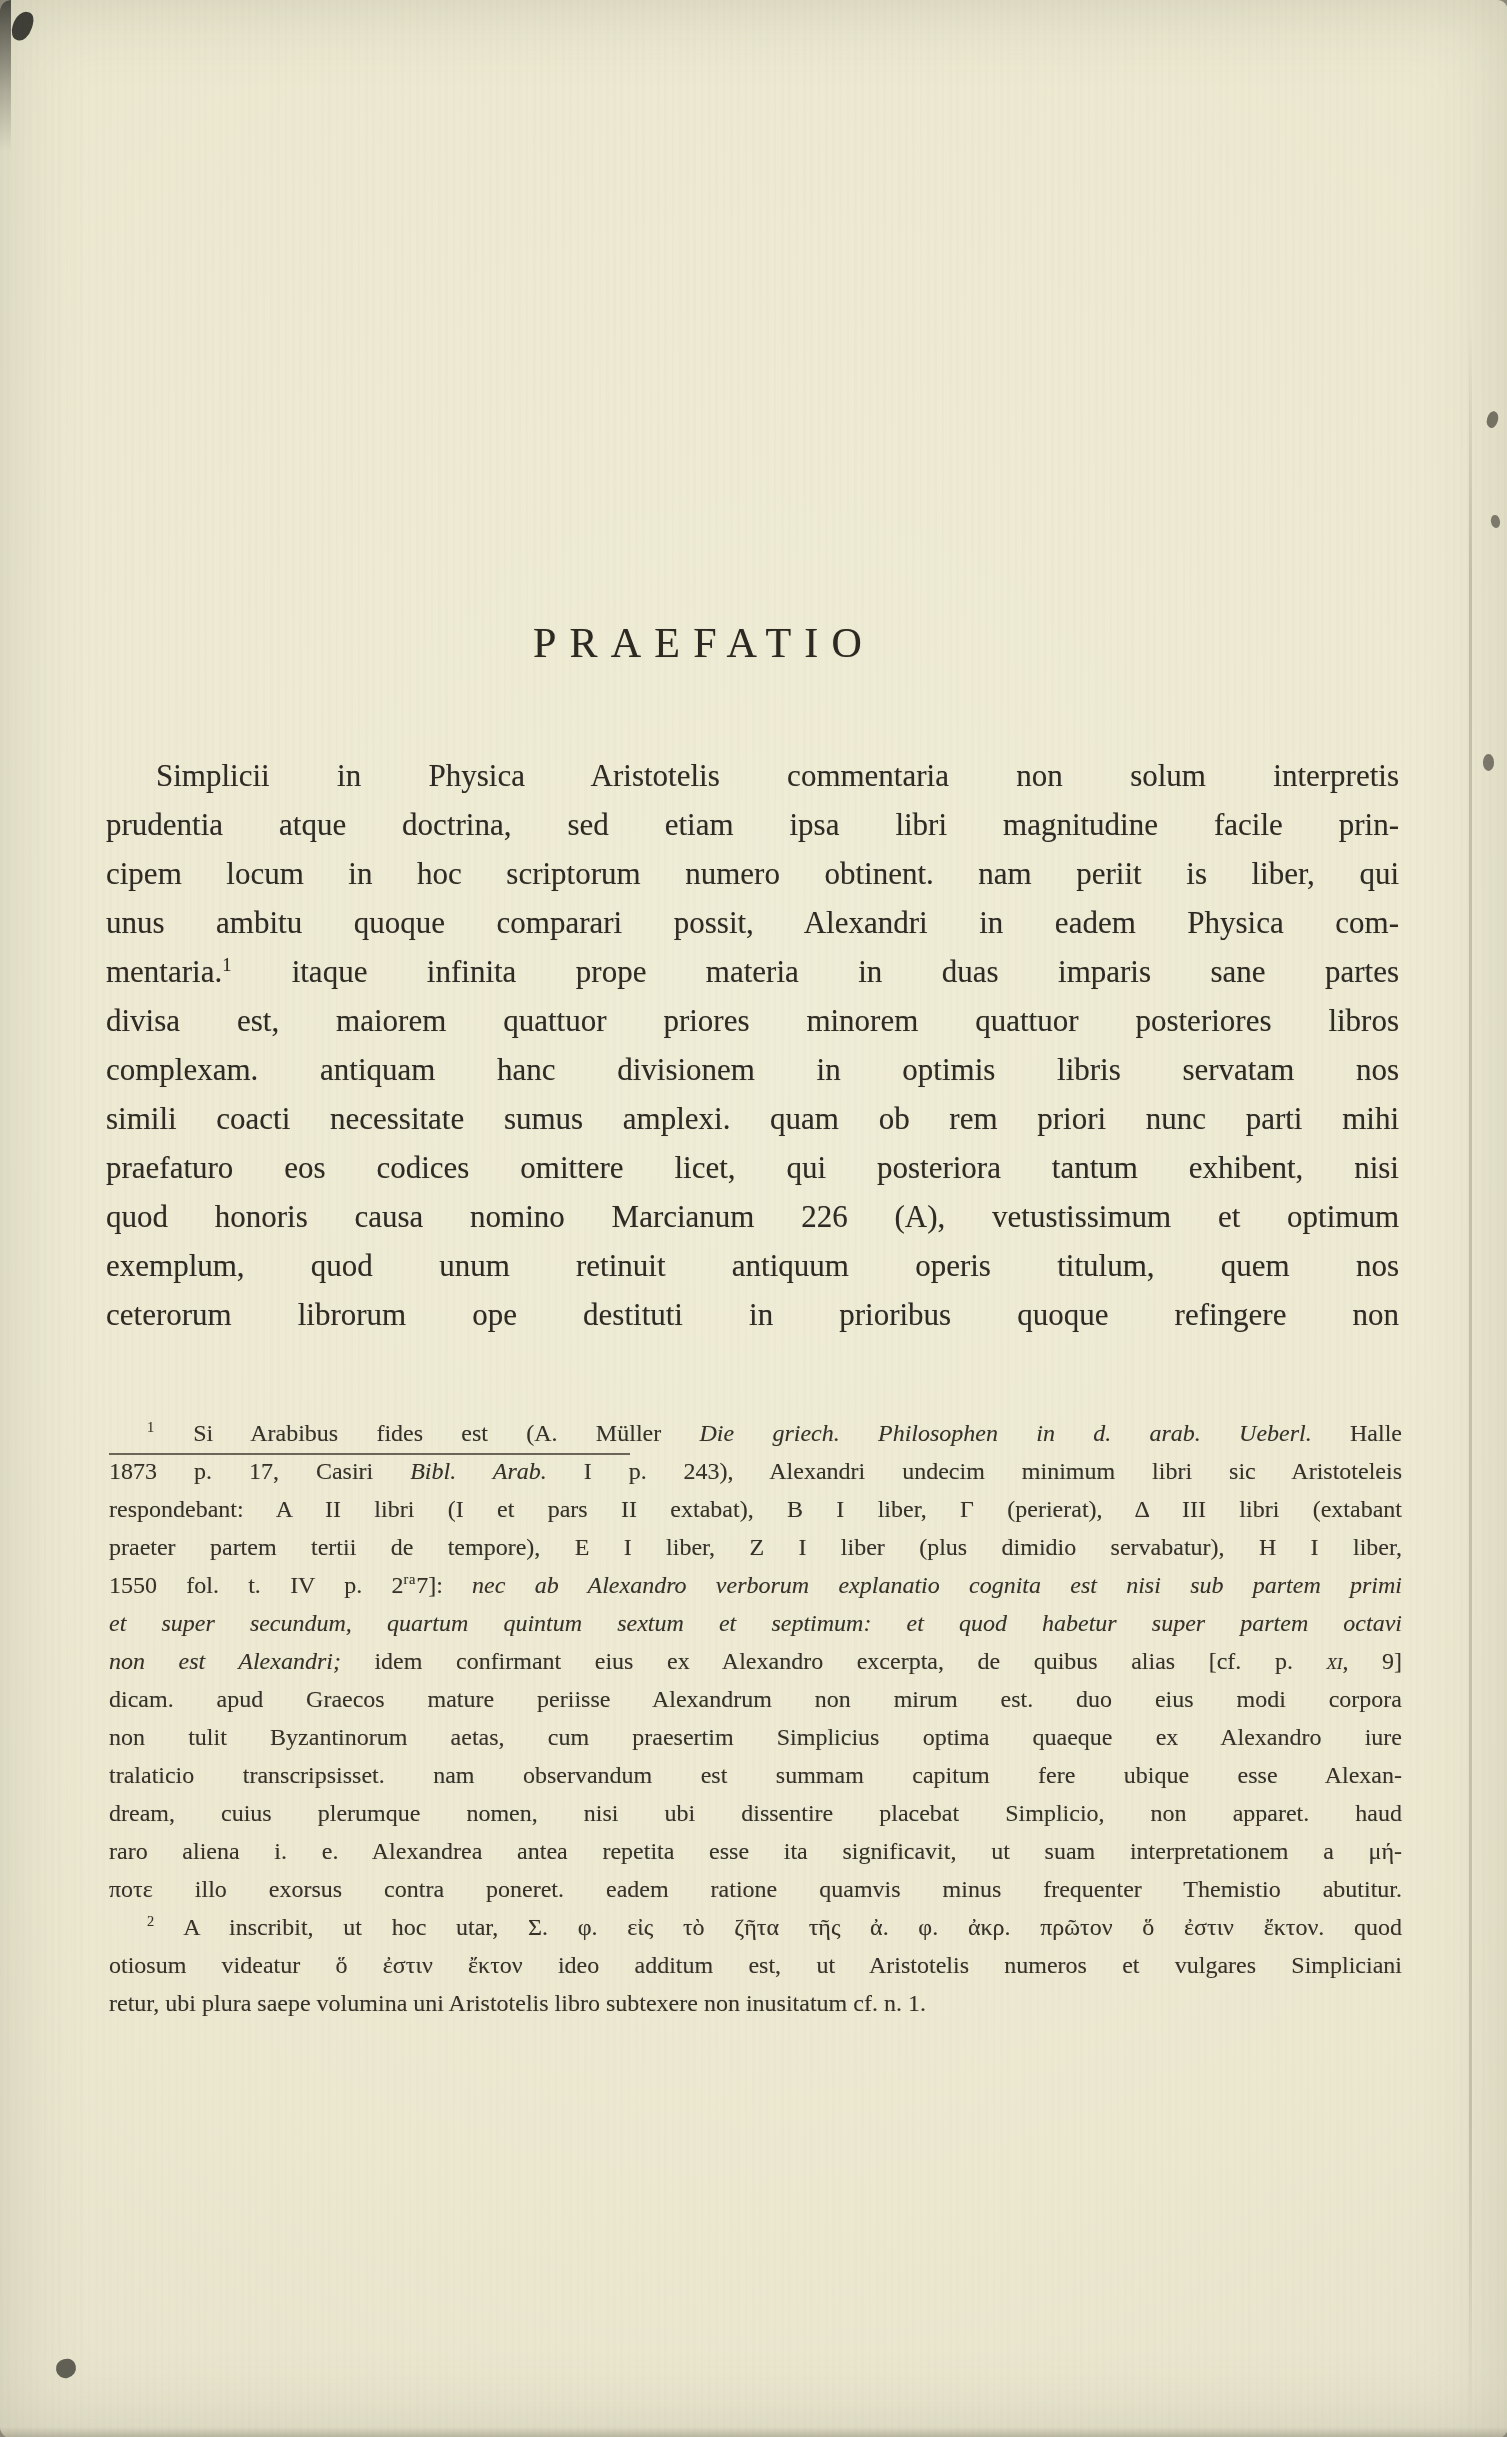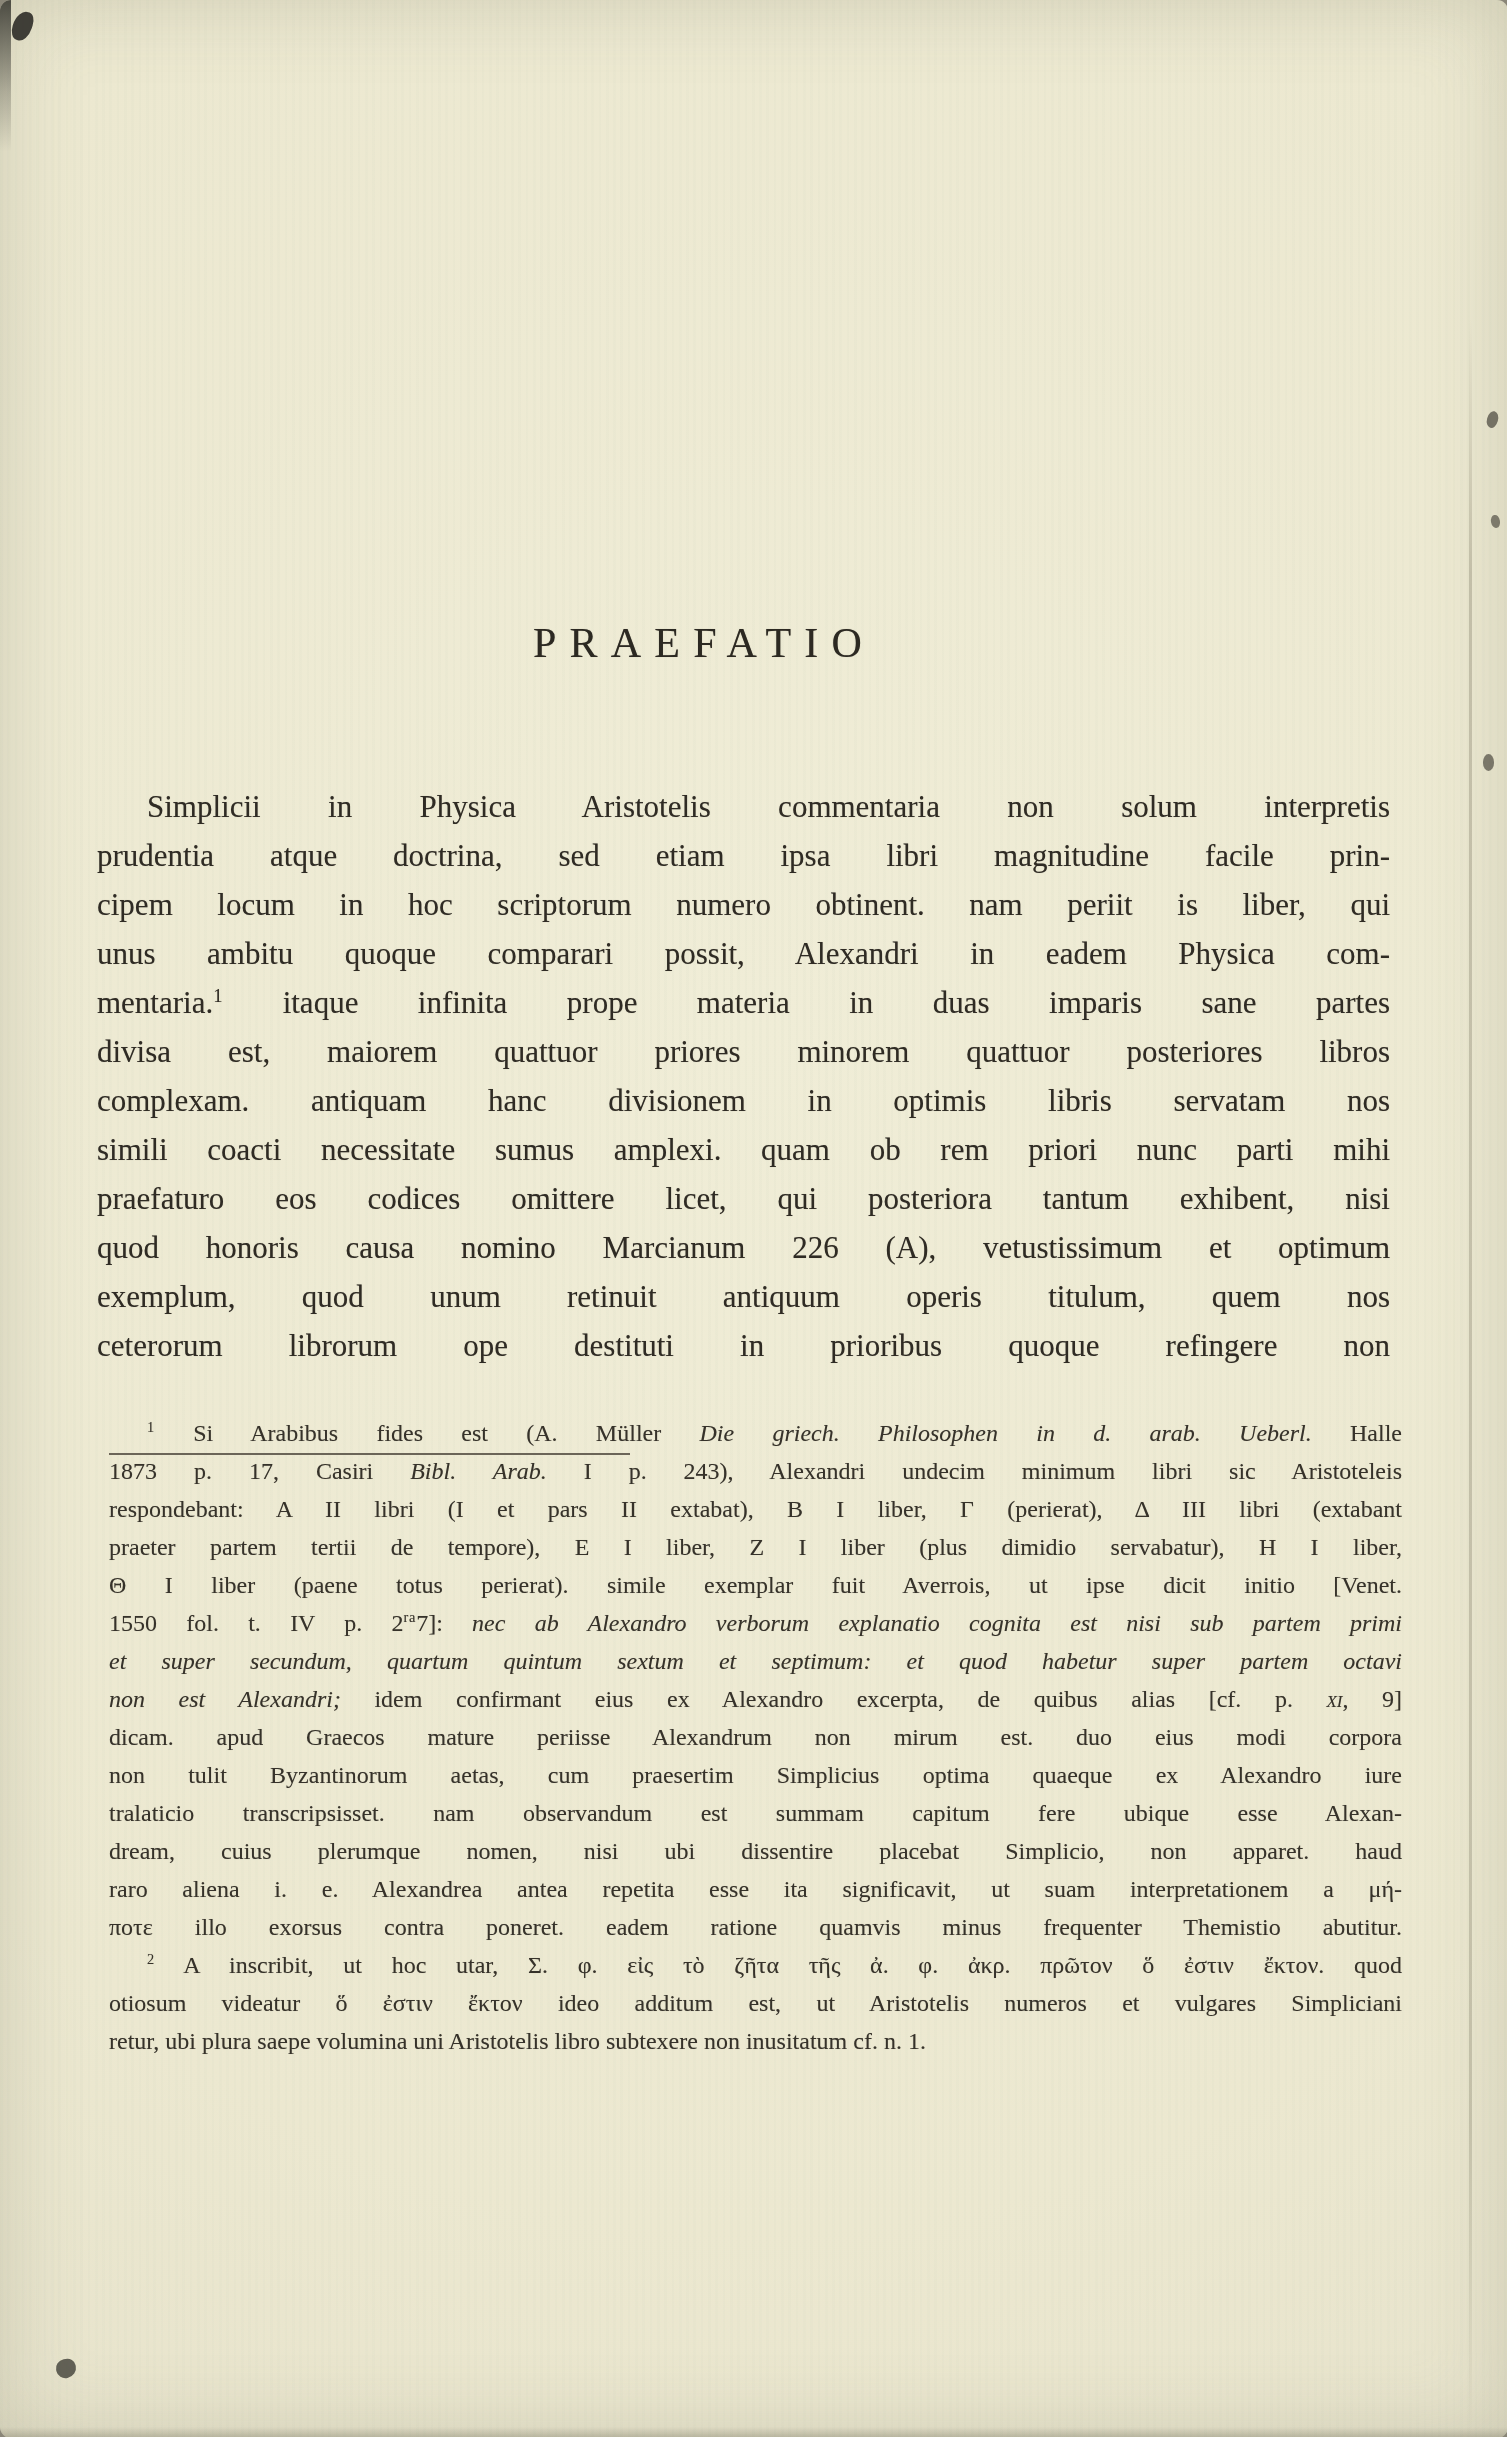--- a/index.html
+++ b/index.html
@@ -24,27 +24,26 @@
     text-align: center;
     transform: translateX(-50px);
     font-size: 42px;
     letter-spacing: 13.2px;
     font-weight: normal;
     color: #2c2922;
     text-shadow: 0 0 0.7px rgba(44,41,34,0.45);
   }
   .body-block {
     position: absolute;
-    left: 97px;
+    left: 106px;
     width: 1293px;
     top: 751px;
     font-size: 31px;
     line-height: 49px;
     text-shadow: 0 0 0.7px rgba(47,43,36,0.35);
-    margin-top: 31px;
   }
   .fn-rule {
     position: absolute;
     left: 109px;
     top: 1453px;
     width: 521px;
     height: 2px;
     background: #6b6558;
   }
   .fn-block {
@@ -124,21 +123,20 @@
     </div>
 
   <div class="fn-rule"></div>
 
   <div class="fn-block">
     <div>
         <div class="tline indent"><sup class="sup">1</sup><span> Si Arabibus fides est (A. Müller </span><span class="it">Die griech. Philosophen in d. arab. Ueberl.</span><span> Halle</span></div>
         <div class="tline"><span>1873 p. 17, Casiri </span><span class="it">Bibl. Arab.</span><span> I p. 243), Alexandri undecim minimum libri sic Aristoteleis</span></div>
         <div class="tline"><span>respondebant: A II libri (I et pars II extabat), B I liber, Γ (perierat), Δ III libri (extabant</span></div>
         <div class="tline"><span>praeter partem tertii de tempore), E I liber, Z I liber (plus dimidio servabatur), H I liber,</span></div>
-        <div class="tline"><span>Θ I liber (paene totus perierat). simile exemplar fuit Averrois, ut ipse dicit initio [Venet.</span></div>
         <div class="tline"><span>1550 fol. t. IV p. 2</span><sup class="sup">ra</sup><span>7]: </span><span class="it">nec ab Alexandro verborum explanatio cognita est nisi sub partem primi</span></div>
         <div class="tline"><span class="it">et super secundum, quartum quintum sextum et septimum: et quod habetur super partem octavi</span></div>
         <div class="tline"><span class="it">non est Alexandri;</span><span> idem confirmant eius ex Alexandro excerpta, de quibus alias [cf. p. </span><span class="sc">xi</span><span>, 9]</span></div>
         <div class="tline"><span>dicam. apud Graecos mature periisse Alexandrum non mirum est. duo eius modi corpora</span></div>
         <div class="tline"><span>non tulit Byzantinorum aetas, cum praesertim Simplicius optima quaeque ex Alexandro iure</span></div>
         <div class="tline"><span>tralaticio transcripsisset. nam observandum est summam capitum fere ubique esse Alexan-</span></div>
         <div class="tline"><span>dream, cuius plerumque nomen, nisi ubi dissentire placebat Simplicio, non apparet. haud</span></div>
         <div class="tline"><span>raro aliena i. e. Alexandrea antea repetita esse ita significavit, ut suam interpretationem a μή-</span></div>
         <div class="tline"><span>ποτε illo exorsus contra poneret. eadem ratione quamvis minus frequenter Themistio abutitur.</span></div>
       </div>

